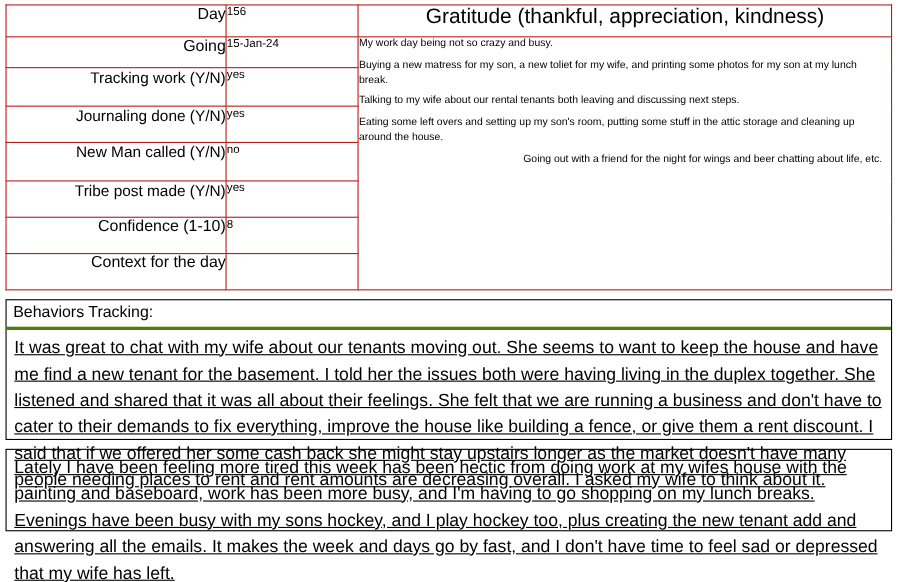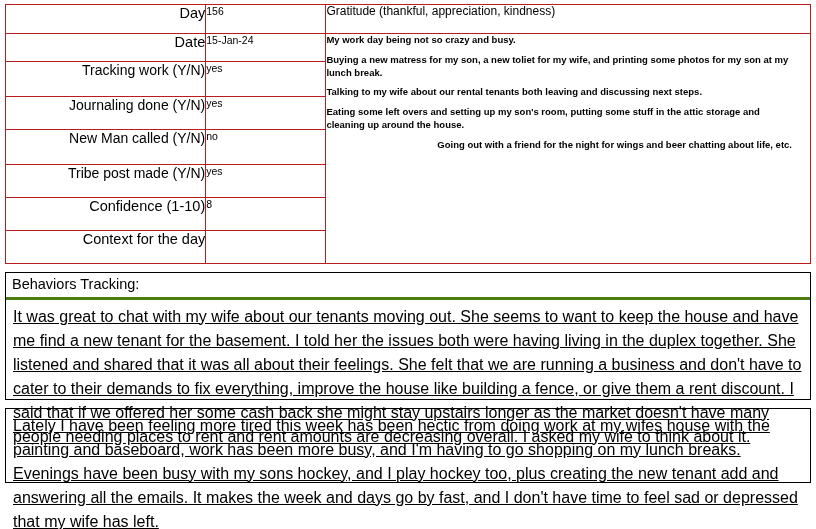--- a/index.html
+++ b/index.html
@@ -45,34 +45,34 @@
     line-height: 1.15;
     white-space: nowrap;
   }
   .lbl.small { font-size: 14px; }
   .val {
     font-size: 10.5px;
     padding: 6px 3px 3px 3px;
     line-height: 1.15;
   }
   .grat-head {
-    font-size: 12px;
+    text-align: center;
+    font-size: 19px;
     padding: 4px 4px 3px 4px;
     line-height: 1.15;
     margin-top: 24px;
   }
   .grat-cell {
     font-size: 9.5px;
     line-height: 1.35;
     padding: 3px 5px 3px 5px;
     vertical-align: top;
   }
   .grat-item {
-    margin: 0 18px 7px 0;
-    font-weight: bold;
+    margin: 0 8px 7px 0;
   }
   .grat-item:last-child { margin-bottom: 0; text-align: right; }
 
   
   .r-day    { height: 29px; }
   .r-date   { height: 28px; }
   .r-emo    { height: 35px; }
   .r-jour   { height: 33px; }
   .r-newman { height: 35px; }
   .r-tribe  { height: 33px; }
@@ -114,21 +114,21 @@
       <col class="col-value">
       <col class="col-grat">
     </colgroup>
     <tbody>
       <tr class="r-day">
         <td class="lbl">Day</td>
         <td class="val">156</td>
         <td class="grat-head" rowspan="1">Gratitude (thankful, appreciation, kindness)</td>
       </tr>
       <tr class="r-date">
-        <td class="lbl">Date</td>
+        <td class="lbl">Going</td>
         <td class="val">15-Jan-24</td>
         <td class="grat-cell" rowspan="7">
           <p class="grat-item">My work day being not so crazy and busy.</p>
           <p class="grat-item">Buying a new matress for my son, a new toliet for my wife, and printing some photos for my son at my lunch break.</p>
           <p class="grat-item">Talking to my wife about our rental tenants both leaving and discussing next steps.</p>
           <p class="grat-item">Eating some left overs and setting up my son's room, putting some stuff in the attic storage and cleaning up around the house.</p>
           <p class="grat-item">Going out with a friend for the night for wings and beer chatting about life, etc.</p>
         </td>
       </tr>
       <tr class="r-emo">

